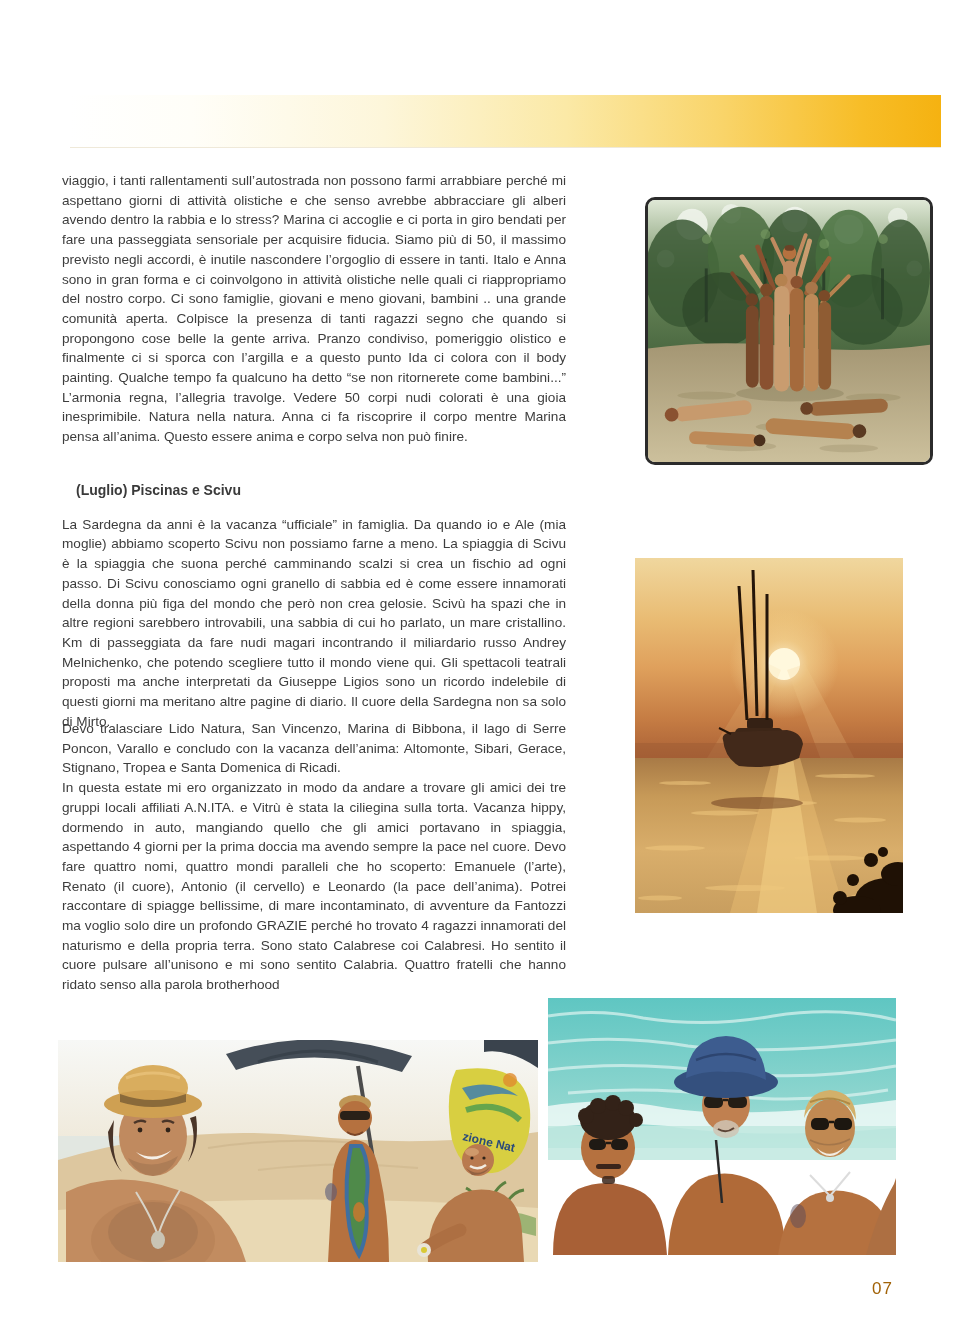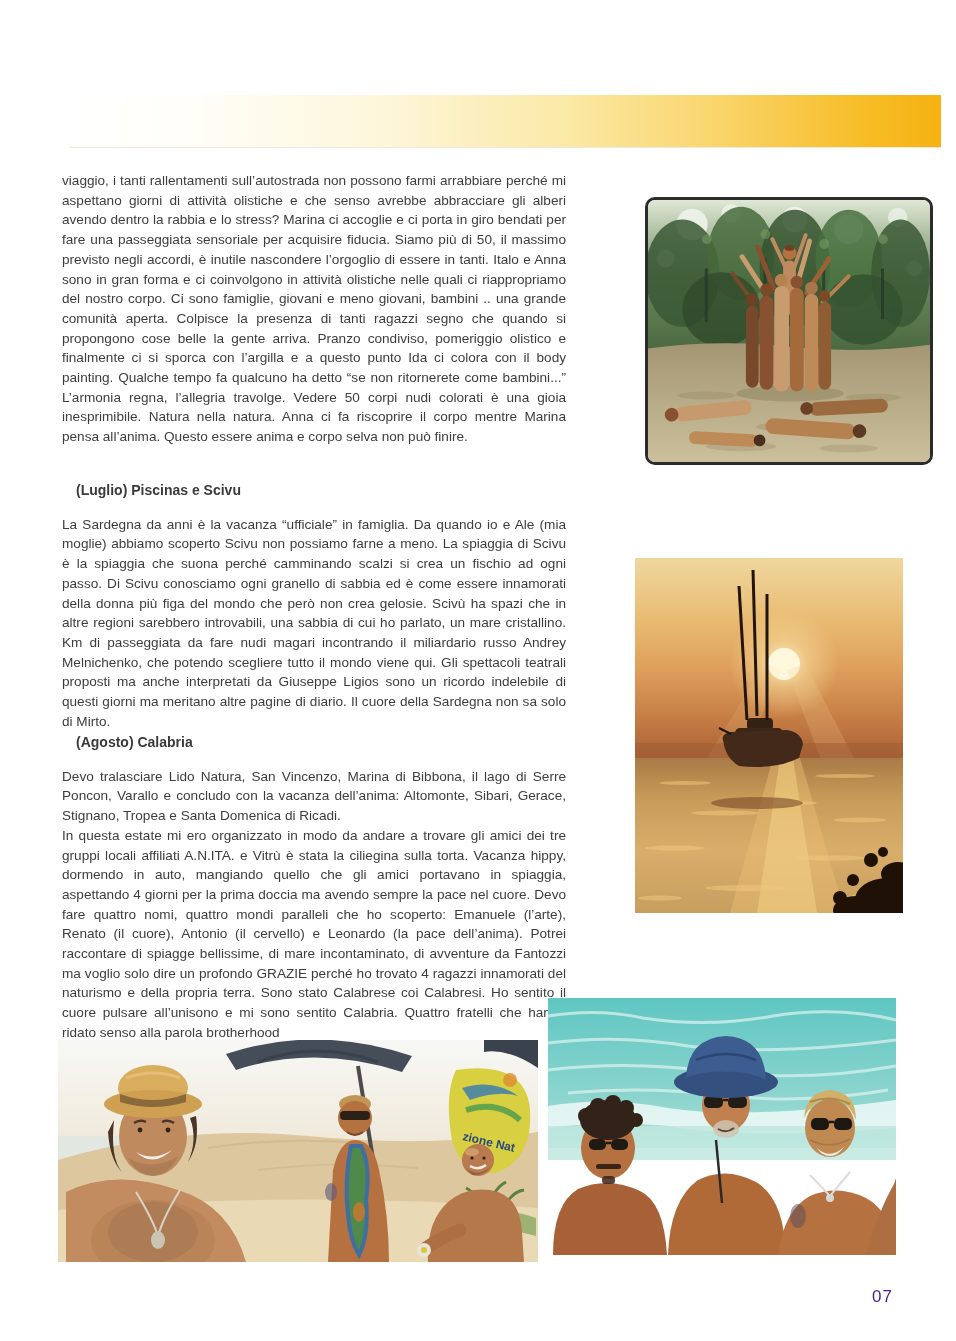--- a/index.html
+++ b/index.html
@@ -14,40 +14,39 @@
   .textblock h3{margin:14px;font-size:14px;line-height:19.7px;font-weight:bold;color:#3a3a3a;}
   #block-intro{top:171px;}
   #block-luglio{top:467px;}
   #block-agosto{top:719px;}
   figure{margin:0;padding:0;position:absolute;overflow:hidden;}
   figure svg{display:block;width:100%;height:100%;}
   #photo-forest{left:645px;top:197px;width:288px;height:268px;border:3px solid #2b2b2b;border-radius:10px;box-sizing:border-box;}
   #photo-sunset{left:635px;top:558px;width:268px;height:355px;}
   #photo-beach-left{left:58px;top:1040px;width:480px;height:222px;}
   #photo-beach-right{left:548px;top:998px;width:348px;height:257px;}
-  .page-number{position:absolute;left:872px;top:1279px;font-size:17px;letter-spacing:1px;color:#4c1d95;margin-top:8px;}
+  .page-number{position:absolute;left:872px;top:1279px;font-size:17px;letter-spacing:1px;color:#a16207;}
 </style>
 </head>
 <body>
 
 <div class="page">
 
   <div class="top-bar"></div>
 
   <div class="textblock" id="block-intro">
     <p>viaggio, i tanti rallentamenti sull’autostrada non possono farmi arrabbiare perché mi aspettano giorni di attività olistiche e che senso avrebbe abbracciare gli alberi avendo dentro la rabbia e lo stress? Marina ci accoglie e ci porta in giro bendati per fare una passeggiata sensoriale per acquisire fiducia. Siamo più di 50, il massimo previsto negli accordi, è inutile nascondere l’orgoglio di essere in tanti. Italo e Anna sono in gran forma e ci coinvolgono in attività olistiche nelle quali ci riappropriamo del nostro corpo. Ci sono famiglie, giovani e meno giovani, bambini .. una grande comunità aperta. Colpisce la presenza di tanti ragazzi segno che quando si propongono cose belle la gente arriva. Pranzo condiviso, pomeriggio olistico e finalmente ci si sporca con l’argilla e a questo punto Ida ci colora con il body painting. Qualche tempo fa qualcuno ha detto “se non ritornerete come bambini...” L’armonia regna, l’allegria travolge. Vedere 50 corpi nudi colorati è una gioia inesprimibile. Natura nella natura. Anna ci fa riscoprire il corpo mentre Marina pensa all’anima. Questo essere anima e corpo selva non può finire.</p>
   </div>
 
   <div class="textblock" id="block-luglio">
     <h3>(Luglio) Piscinas e Scivu</h3>
     <p>La Sardegna da anni è la vacanza “ufficiale” in famiglia. Da quando io e Ale (mia moglie) abbiamo scoperto Scivu non possiamo farne a meno. La spiaggia di Scivu è la spiaggia che suona perché camminando scalzi si crea un fischio ad ogni passo. Di Scivu conosciamo ogni granello di sabbia ed è come essere innamorati della donna più figa del mondo che però non crea gelosie. Scivù ha spazi che in altre regioni sarebbero introvabili, una sabbia di cui ho parlato, un mare cristallino. Km di passeggiata da fare nudi magari incontrando il miliardario russo Andrey Melnichenko, che potendo scegliere tutto il mondo viene qui. Gli spettacoli teatrali proposti ma anche interpretati da Giuseppe Ligios sono un ricordo indelebile di questi giorni ma meritano altre pagine di diario. Il cuore della Sardegna non sa solo di Mirto.</p>
   </div>
 
   <div class="textblock" id="block-agosto">
-    <h3>(Agosto) Calabria</h3>
     <p>Devo tralasciare Lido Natura, San Vincenzo, Marina di Bibbona, il lago di Serre Poncon, Varallo e concludo con la vacanza dell’anima: Altomonte, Sibari, Gerace, Stignano, Tropea e Santa Domenica di Ricadi.</p>
     <p>In questa estate mi ero organizzato in modo da andare a trovare gli amici dei tre gruppi locali affiliati A.N.ITA. e Vitrù è stata la ciliegina sulla torta. Vacanza hippy, dormendo in auto, mangiando quello che gli amici portavano in spiaggia, aspettando 4 giorni per la prima doccia ma avendo sempre la pace nel cuore. Devo fare quattro nomi, quattro mondi paralleli che ho scoperto: Emanuele (l’arte), Renato (il cuore), Antonio (il cervello) e Leonardo (la pace dell’anima). Potrei raccontare di spiagge bellissime, di mare incontaminato, di avventure da Fantozzi ma voglio solo dire un profondo GRAZIE perché ho trovato 4 ragazzi innamorati del naturismo e della propria terra. Sono stato Calabrese coi Calabresi. Ho sentito il cuore pulsare all’unisono e mi sono sentito Calabria. Quattro fratelli che hanno ridato senso alla parola brotherhood</p>
   </div>
 
   <figure id="photo-forest">
     <svg viewBox="0 0 288 268" preserveAspectRatio="none">
       <defs>
         <linearGradient id="f1sky" x1="0" y1="0" x2="0" y2="1">
           <stop offset="0" stop-color="#dfe8d6"></stop>
             <stop offset="0.45" stop-color="#6d8a5c"></stop>

